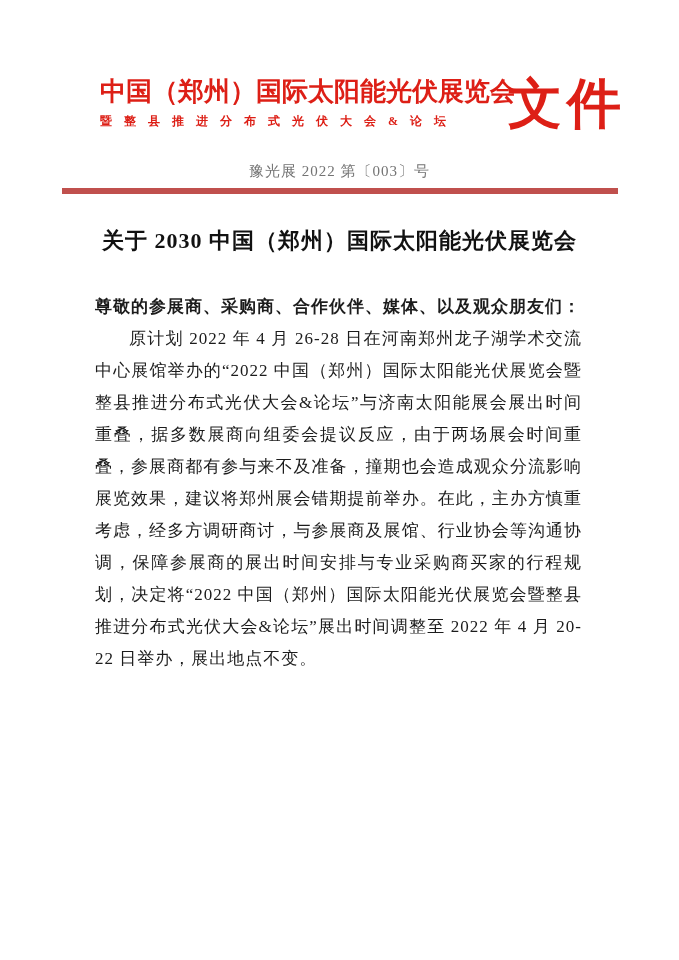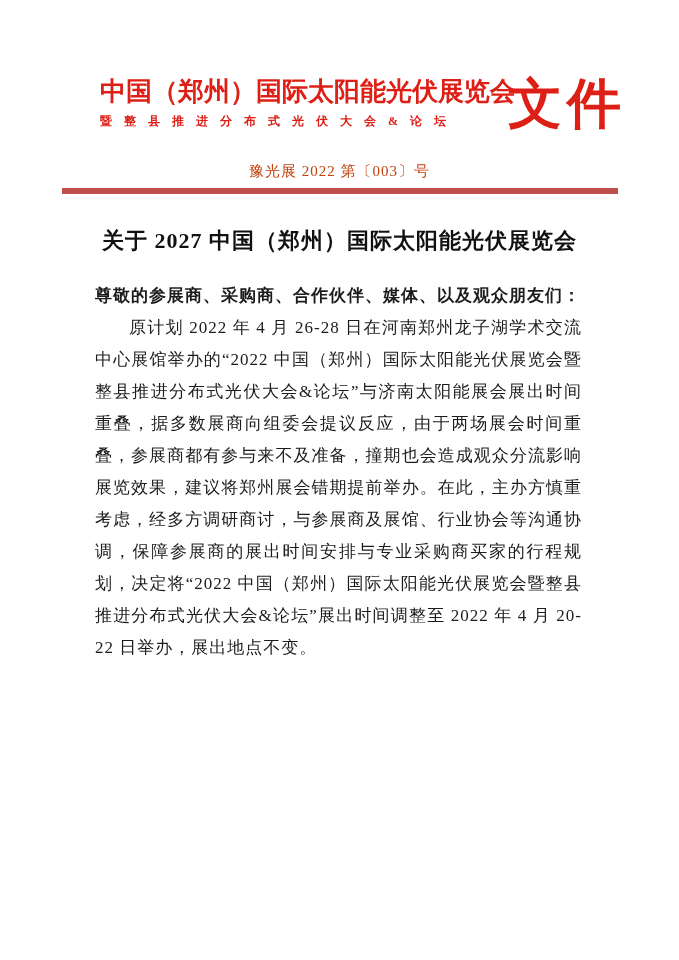--- a/index.html
+++ b/index.html
@@ -52,40 +52,40 @@
     line-height: 56px;
     margin-left: 2px;
     white-space: nowrap;
   }
   
   .doc-number {
     margin-top: 30px;
     text-align: center;
     font-size: 15px;
     letter-spacing: 1px;
-    color: #c2410c;
+    color: #737373;
   }
   .red-rule {
     height: 6px;
     background: #c0504d;
     margin: 7px 61px 0 62px;
   }
   
   .notice-title {
     margin-top: 28px;
     text-align: center;
     font-weight: bold;
     font-size: 22px;
     line-height: 38px;
     color: #111111;
     letter-spacing: 1px;
   }
   
   .content {
-    margin: 20px 97px 0 95px;
+    margin: 31px 97px 0 95px;
     font-size: 17px;
     line-height: 32px;
     letter-spacing: 1px;
     text-align: justify;
   }
   .salutation {
     font-weight: bold;
   }
   .para {
     text-indent: 2em;
@@ -110,21 +110,21 @@
       <div class="org-subtitle">暨整县推进分布式光伏大会&amp;论坛</div>
     </div>
     <div class="doc-type">文件</div>
   </div>
 
   <div class="doc-number">豫光展 2022 第〔003〕号</div>
 
   <div class="red-rule"></div>
 
   <div class="notice-title">
-    <div>关于 2027 中国（郑州）国际太阳能光伏展览会</div>
+    <div>关于 2030 中国（郑州）国际太阳能光伏展览会</div>
   </div>
 
   <div class="content">
     <div class="salutation">尊敬的参展商、采购商、合作伙伴、媒体、以及观众朋友们：</div>
 
 
     <p class="para">原计划 2022 年 4 月 26-28 日在河南郑州龙子湖学术交流中心展馆举办的“2022 中国（郑州）国际太阳能光伏展览会暨整县推进分布式光伏大会&amp;论坛”与济南太阳能展会展出时间重叠，据多数展商向组委会提议反应，由于两场展会时间重叠，参展商都有参与来不及准备，撞期也会造成观众分流影响展览效果，建议将郑州展会错期提前举办。在此，主办方慎重考虑，经多方调研商讨，与参展商及展馆、行业协会等沟通协调，保障参展商的展出时间安排与专业采购商买家的行程规划，决定将“2022 中国（郑州）国际太阳能光伏展览会暨整县推进分布式光伏大会&amp;论坛”展出时间调整至 2022 年 4 月 20-22 日举办，展出地点不变。</p>
 
   </div>
 

